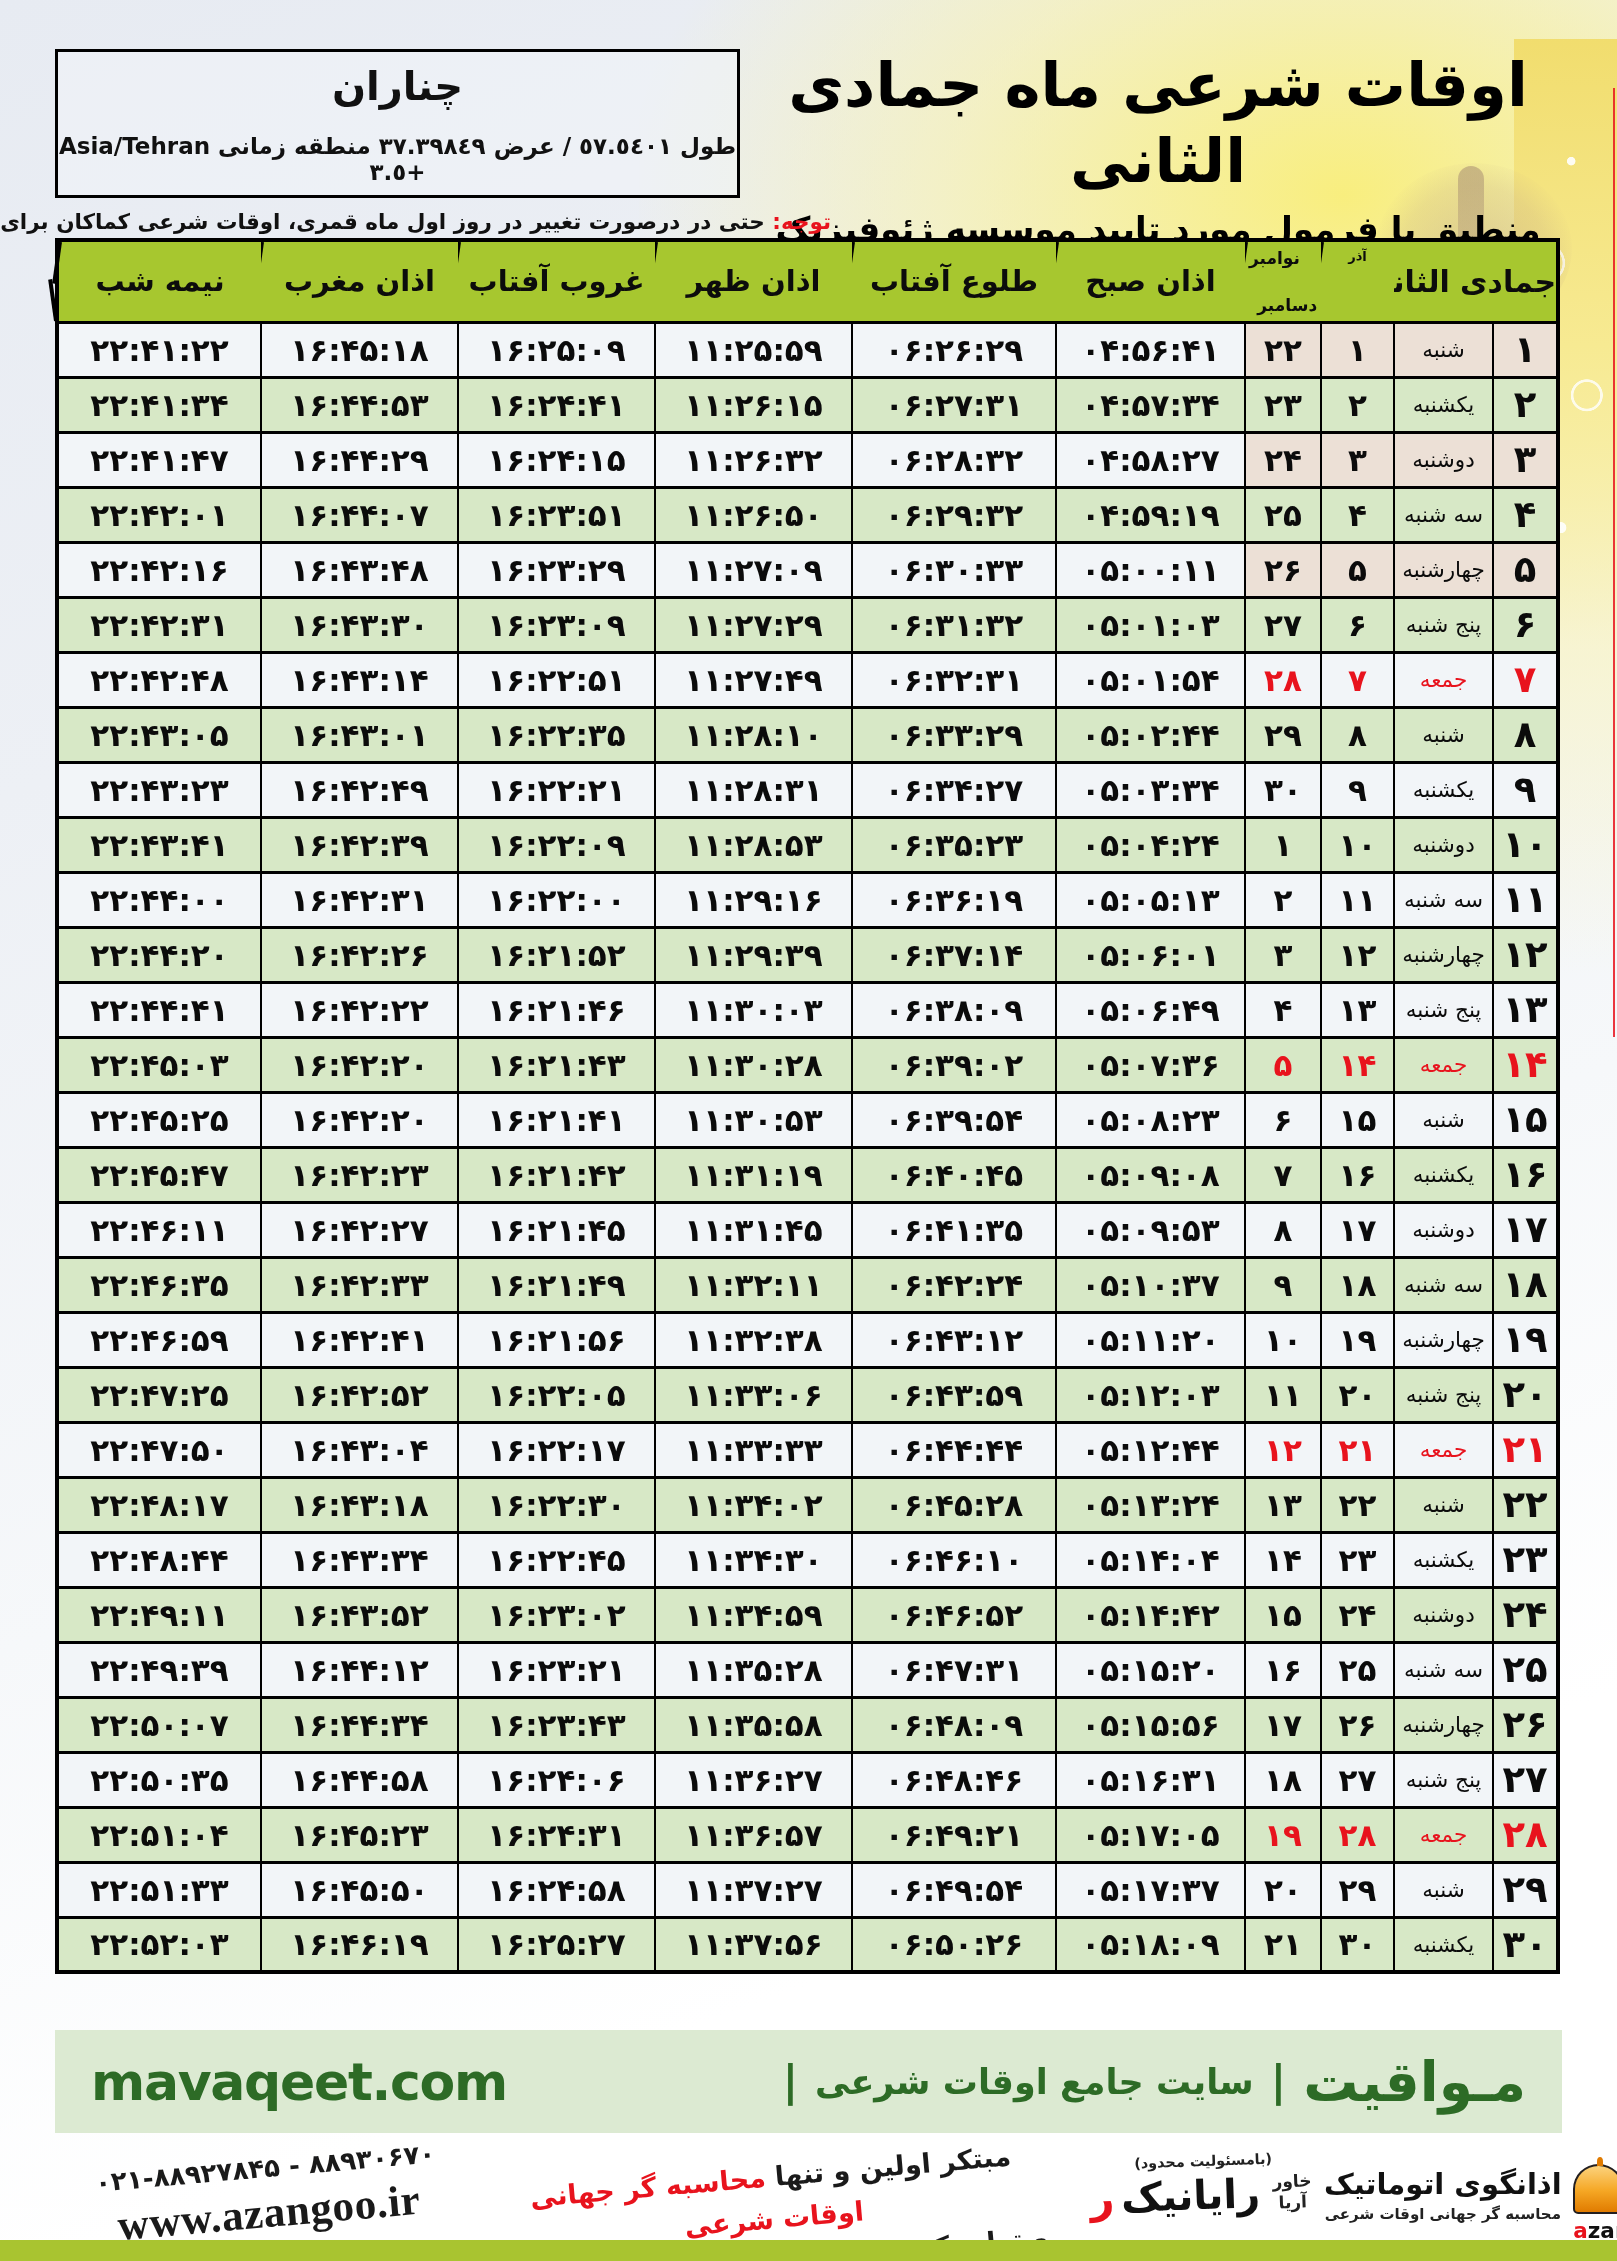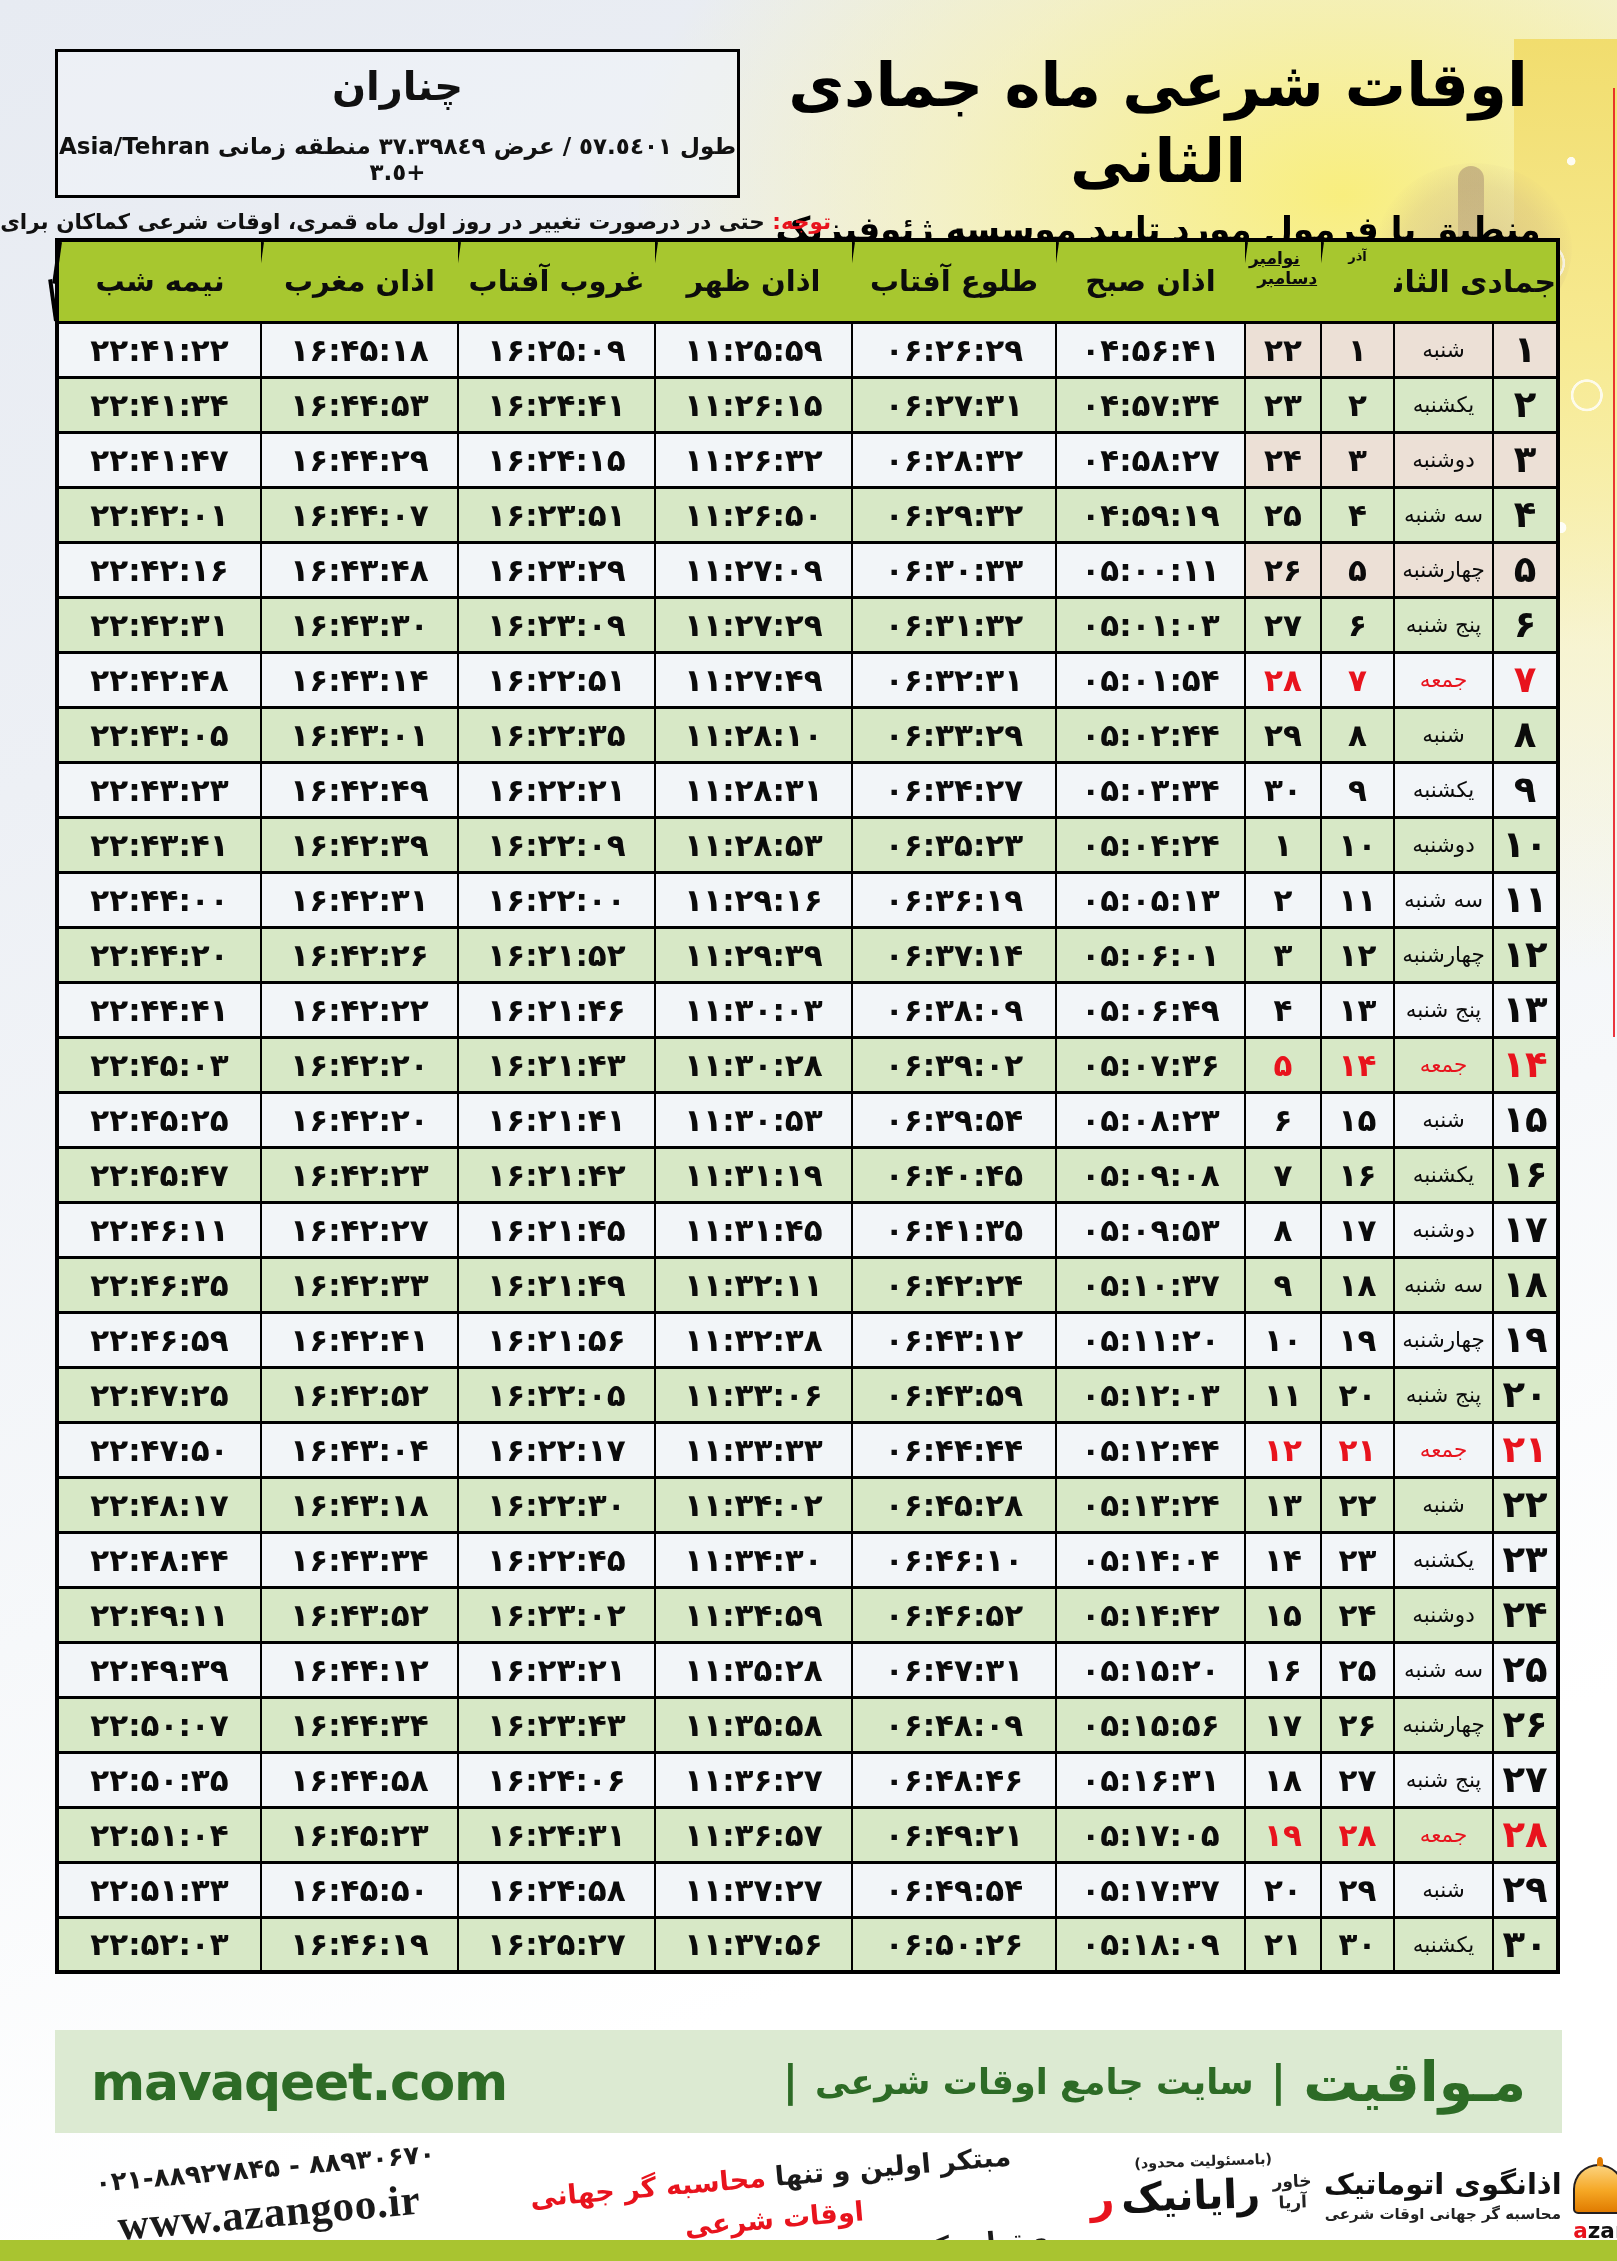--- a/index.html
+++ b/index.html
@@ -45,21 +45,21 @@
   thead th { background:#a7c72f; height:82px; border-bottom:3.9px solid #000; position:relative;
     font-weight:bold; color:#0c0c0c; vertical-align:middle; text-align:center; white-space:nowrap; }
   thead th.chev::before { content:""; position:absolute; left:-1.3px; top:0; width:3.9px; height:42px;
     background:#000; transform-origin:top center; transform:rotate(8deg); }
   thead th.chev::after { content:""; position:absolute; left:-4.6px; bottom:0; width:3.9px; height:42px;
     background:#000; transform-origin:bottom center; transform:rotate(-8deg); }
   .th-month { font-size:30px; }
   .th-big { font-size:29px; }
   .th-azar { font-size:13px; vertical-align:top; padding-top:6.5px; }
   .th-novdec { font-size:17px; }
-  .th-novdec .stack { display:flex; flex-direction:column; height:72px; padding:2.6px 3.9px;text-decoration:underline; }
+  .th-novdec .stack { display:flex; flex-direction:column; justify-content:space-between; height:72px; padding:2.6px 3.9px; }
   .th-novdec .nov { text-align:left; }
   .th-novdec .dec { text-align:right; }
 
   tbody tr { height:55px; }
   tbody td { border:2.6px solid #000; border-top-width:3.9px; border-bottom-width:3.9px;
     text-align:center; vertical-align:middle; color:#0b0b0b; white-space:nowrap; }
   tbody tr:nth-child(odd)  td { background:#f2f5f8; }
   tbody tr:nth-child(even) td { background:#d7e8c6; }
   
   tbody tr:nth-child(-n+6):nth-child(odd) td:nth-child(-n+4) { background:#ece0d6; }

